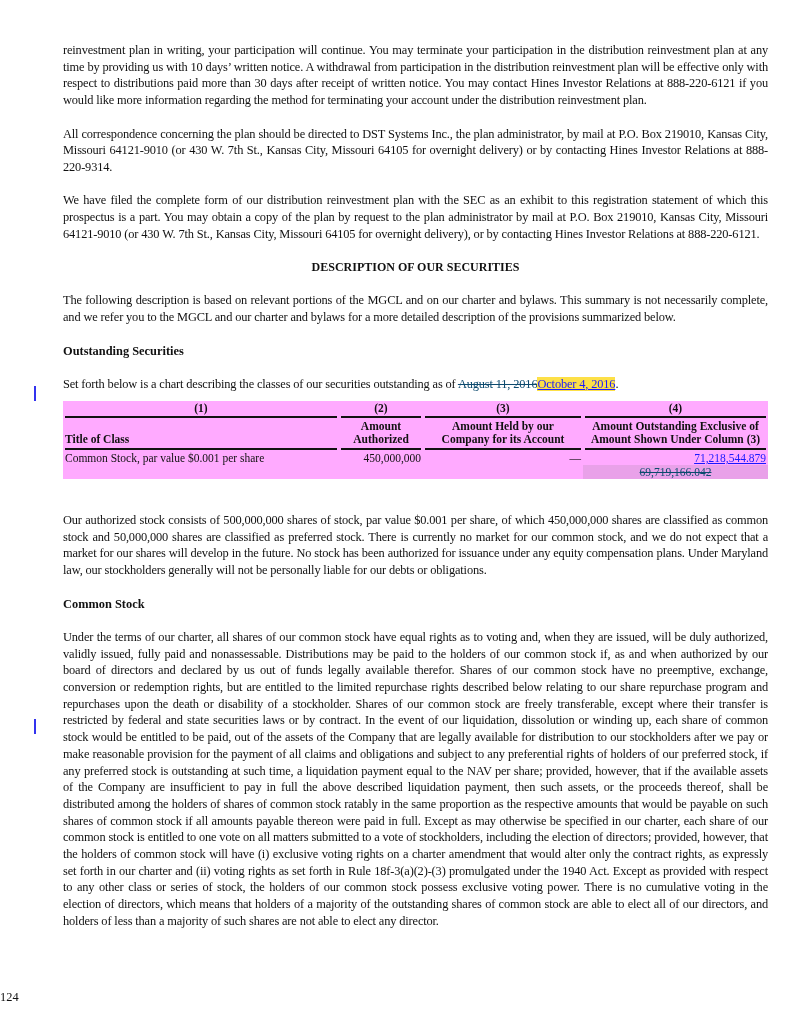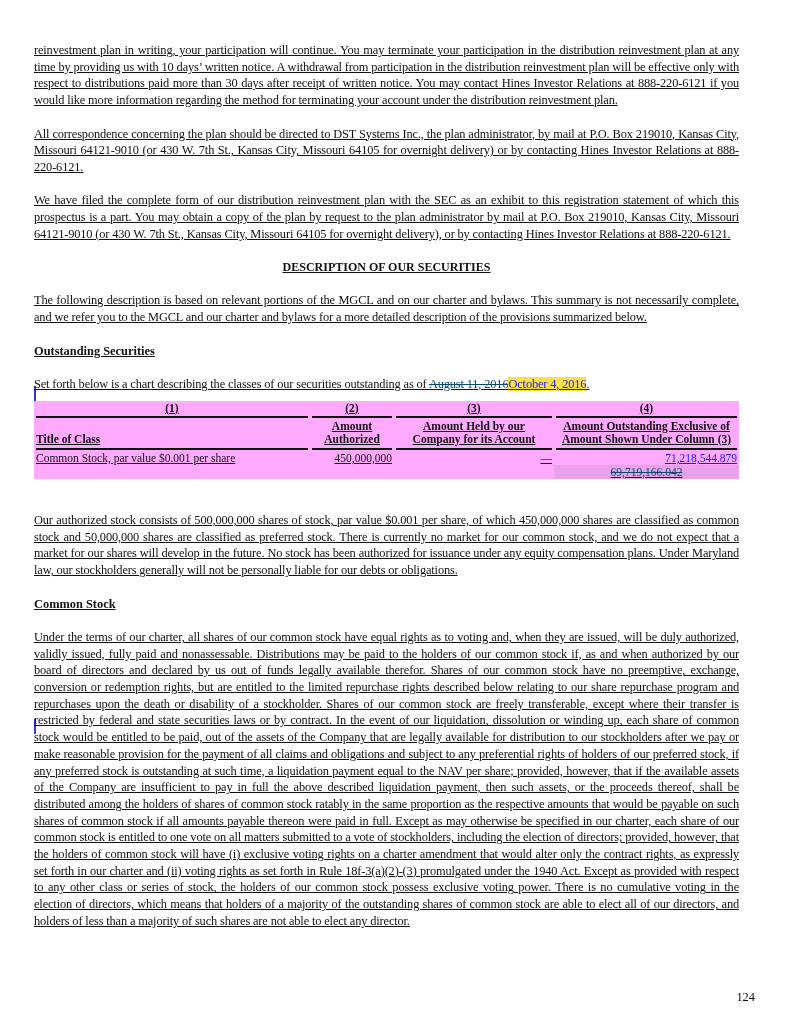--- a/index.html
+++ b/index.html
@@ -1,20 +1,20 @@
 <!DOCTYPE html>
 <html><head>
 <meta charset="utf-8">
 <style>
   html, body { margin: 0; padding: 0; background: #ffffff; }
   body {
     width: 799px; height: 1034px; position: relative; overflow: hidden;
     font-family: "Liberation Serif", serif; color: #111;
   }
-  .page { position: absolute; left: 34px; top: 42px; width: 705px; text-decoration: underline; }
+  .page { position: absolute; left: 63px; top: 42px; width: 705px; }
   p {
     margin: 0; font-size: 12.4px; line-height: 16.7px; text-align: justify;
     letter-spacing: -0.15px;
   }
   .gap { height: 16.7px; }
   .heading-center {
     text-align: center; font-weight: bold; font-size: 12px; line-height: 16.7px; margin: 0;
   }
   .subhead { font-weight: bold; font-size: 12.4px; line-height: 16.7px; margin: 0; }
   .del { color: #0c4a6e; text-decoration: line-through; }
@@ -29,32 +29,32 @@
   table.sec td, table.sec th { padding: 1px 2px; vertical-align: bottom; }
   .colnum th { font-weight: bold; text-align: center; height: 16px; }
   .colnum th span { display:block; border-bottom: 2px solid #111; padding-bottom: 2px; }
   .hdr th { font-weight: bold; line-height: 13px; }
   .hdr th span { display:block; border-bottom: 2px solid #111; padding-bottom: 2px; }
   .hdr th.left { text-align: left; }
   .hdr th.center { text-align: center; }
   td.num { text-align: right; }
   td.sub { background: #e9a1e9; text-align: center; margin-left: 32px; }
   .ins-plain { color: #1a1aff; text-decoration: underline; }
-  .page-number { position: absolute; top: 990px; left: 0; width: 755px; text-align: right; font-size: 12.4px; }
+  .page-number { position: absolute; top: 990px; left: 0; width: 755px; text-align: left; font-size: 12.4px; }
 </style>
 </head>
 <body>
 
 <div class="change-bar" style="top:386px;height:15px;"></div>
 <div class="change-bar" style="top:719px;height:15px;"></div>
 
 <div class="page">
   <p>reinvestment plan in writing, your participation will continue. You may terminate your participation in the distribution reinvestment plan at any time by providing us with 10 days’ written notice. A withdrawal from participation in the distribution reinvestment plan will be effective only with respect to distributions paid more than 30 days after receipt of written notice. You may contact Hines Investor Relations at 888-220-6121 if you would like more information regarding the method for terminating your account under the distribution reinvestment plan.</p>
   <div class="gap"></div>
-  <p>All correspondence concerning the plan should be directed to DST Systems Inc., the plan administrator, by mail at P.O. Box 219010, Kansas City, Missouri 64121-9010 (or 430 W. 7th St., Kansas City, Missouri 64105 for overnight delivery) or by contacting Hines Investor Relations at 888-220-6121.</p>
+  <p>All correspondence concerning the plan should be directed to DST Systems Inc., the plan administrator, by mail at P.O. Box 219010, Kansas City, Missouri 64121-9010 (or 430 W. 7th St., Kansas City, Missouri 64105 for overnight delivery) or by contacting Hines Investor Relations at 888-220-9314.</p>
   <div class="gap"></div>
   <p>We have filed the complete form of our distribution reinvestment plan with the SEC as an exhibit to this registration statement of which this prospectus is a part. You may obtain a copy of the plan by request to the plan administrator by mail at P.O. Box 219010, Kansas City, Missouri 64121-9010 (or 430 W. 7th St., Kansas City, Missouri 64105 for overnight delivery), or by contacting Hines Investor Relations at 888-220-6121.</p>
   <div class="gap"></div>
   <div class="heading-center">DESCRIPTION OF OUR SECURITIES</div>
   <div class="gap"></div>
   <p>The following description is based on relevant portions of the MGCL and on our charter and bylaws. This summary is not necessarily complete, and we refer you to the MGCL and our charter and bylaws for a more detailed description of the provisions summarized below.</p>
   <div class="gap"></div>
   <div class="subhead">Outstanding Securities</div>
   <div class="gap"></div>
   <p><span>Set forth below is a chart describing the classes of our securities outstanding as of </span><span class="del">August 11, 2016</span><span class="ins">October 4, 2016</span><span>.</span></p>

